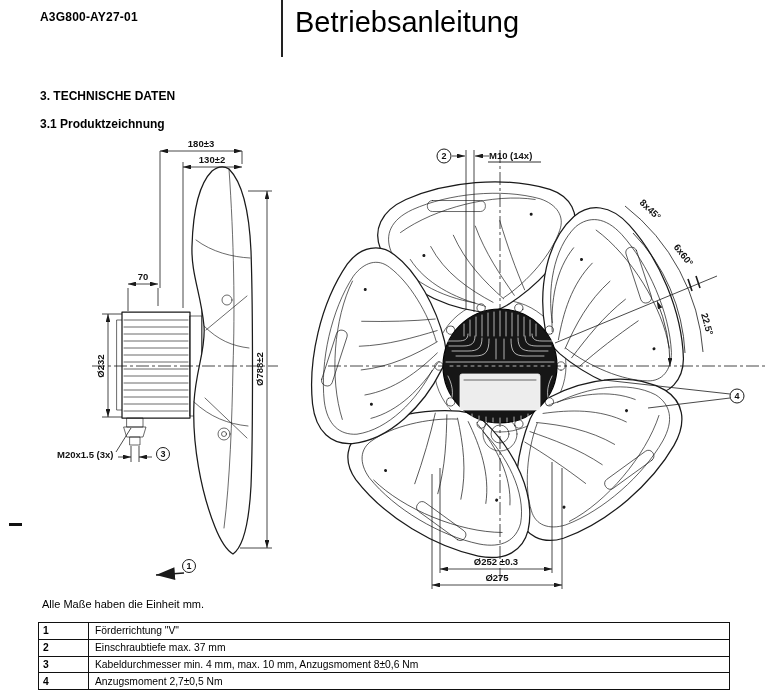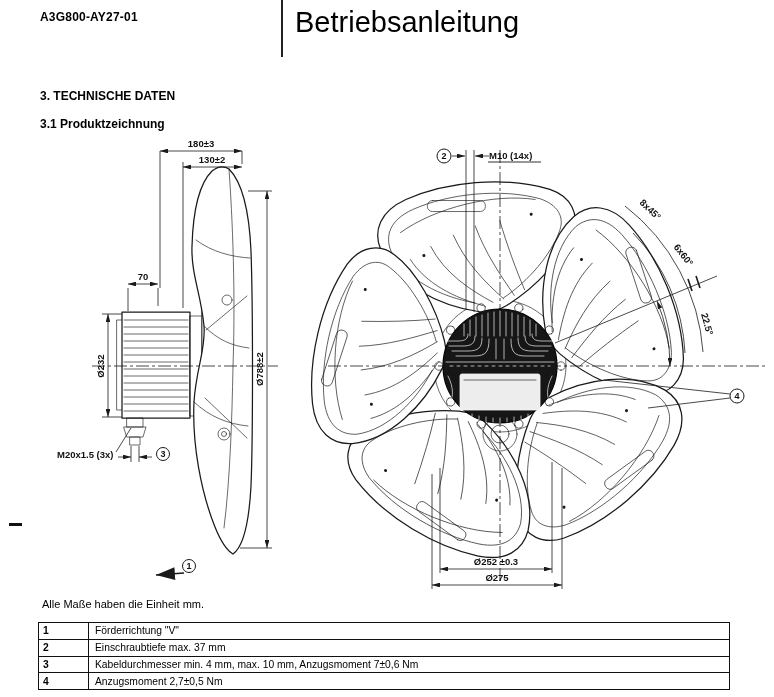--- a/index.html
+++ b/index.html
@@ -225,21 +225,21 @@
     <div class="lrow">
       <div class="lno">1</div>
       <div class="ldesc">Förderrichtung "V"</div>
     </div>
     <div class="lrow">
       <div class="lno">2</div>
       <div class="ldesc">Einschraubtiefe max. 37 mm</div>
     </div>
     <div class="lrow">
       <div class="lno">3</div>
-      <div class="ldesc">Kabeldurchmesser min. 4 mm, max. 10 mm, Anzugsmoment 7±0,6 Nm</div>
+      <div class="ldesc">Kabeldurchmesser min. 4 mm, max. 10 mm, Anzugsmoment 8±0,6 Nm</div>
     </div>
     <div class="lrow">
       <div class="lno">4</div>
       <div class="ldesc">Anzugsmoment 2,7±0,5 Nm</div>
     </div>
   </div>
 
 </div>
 
 </body></html>

